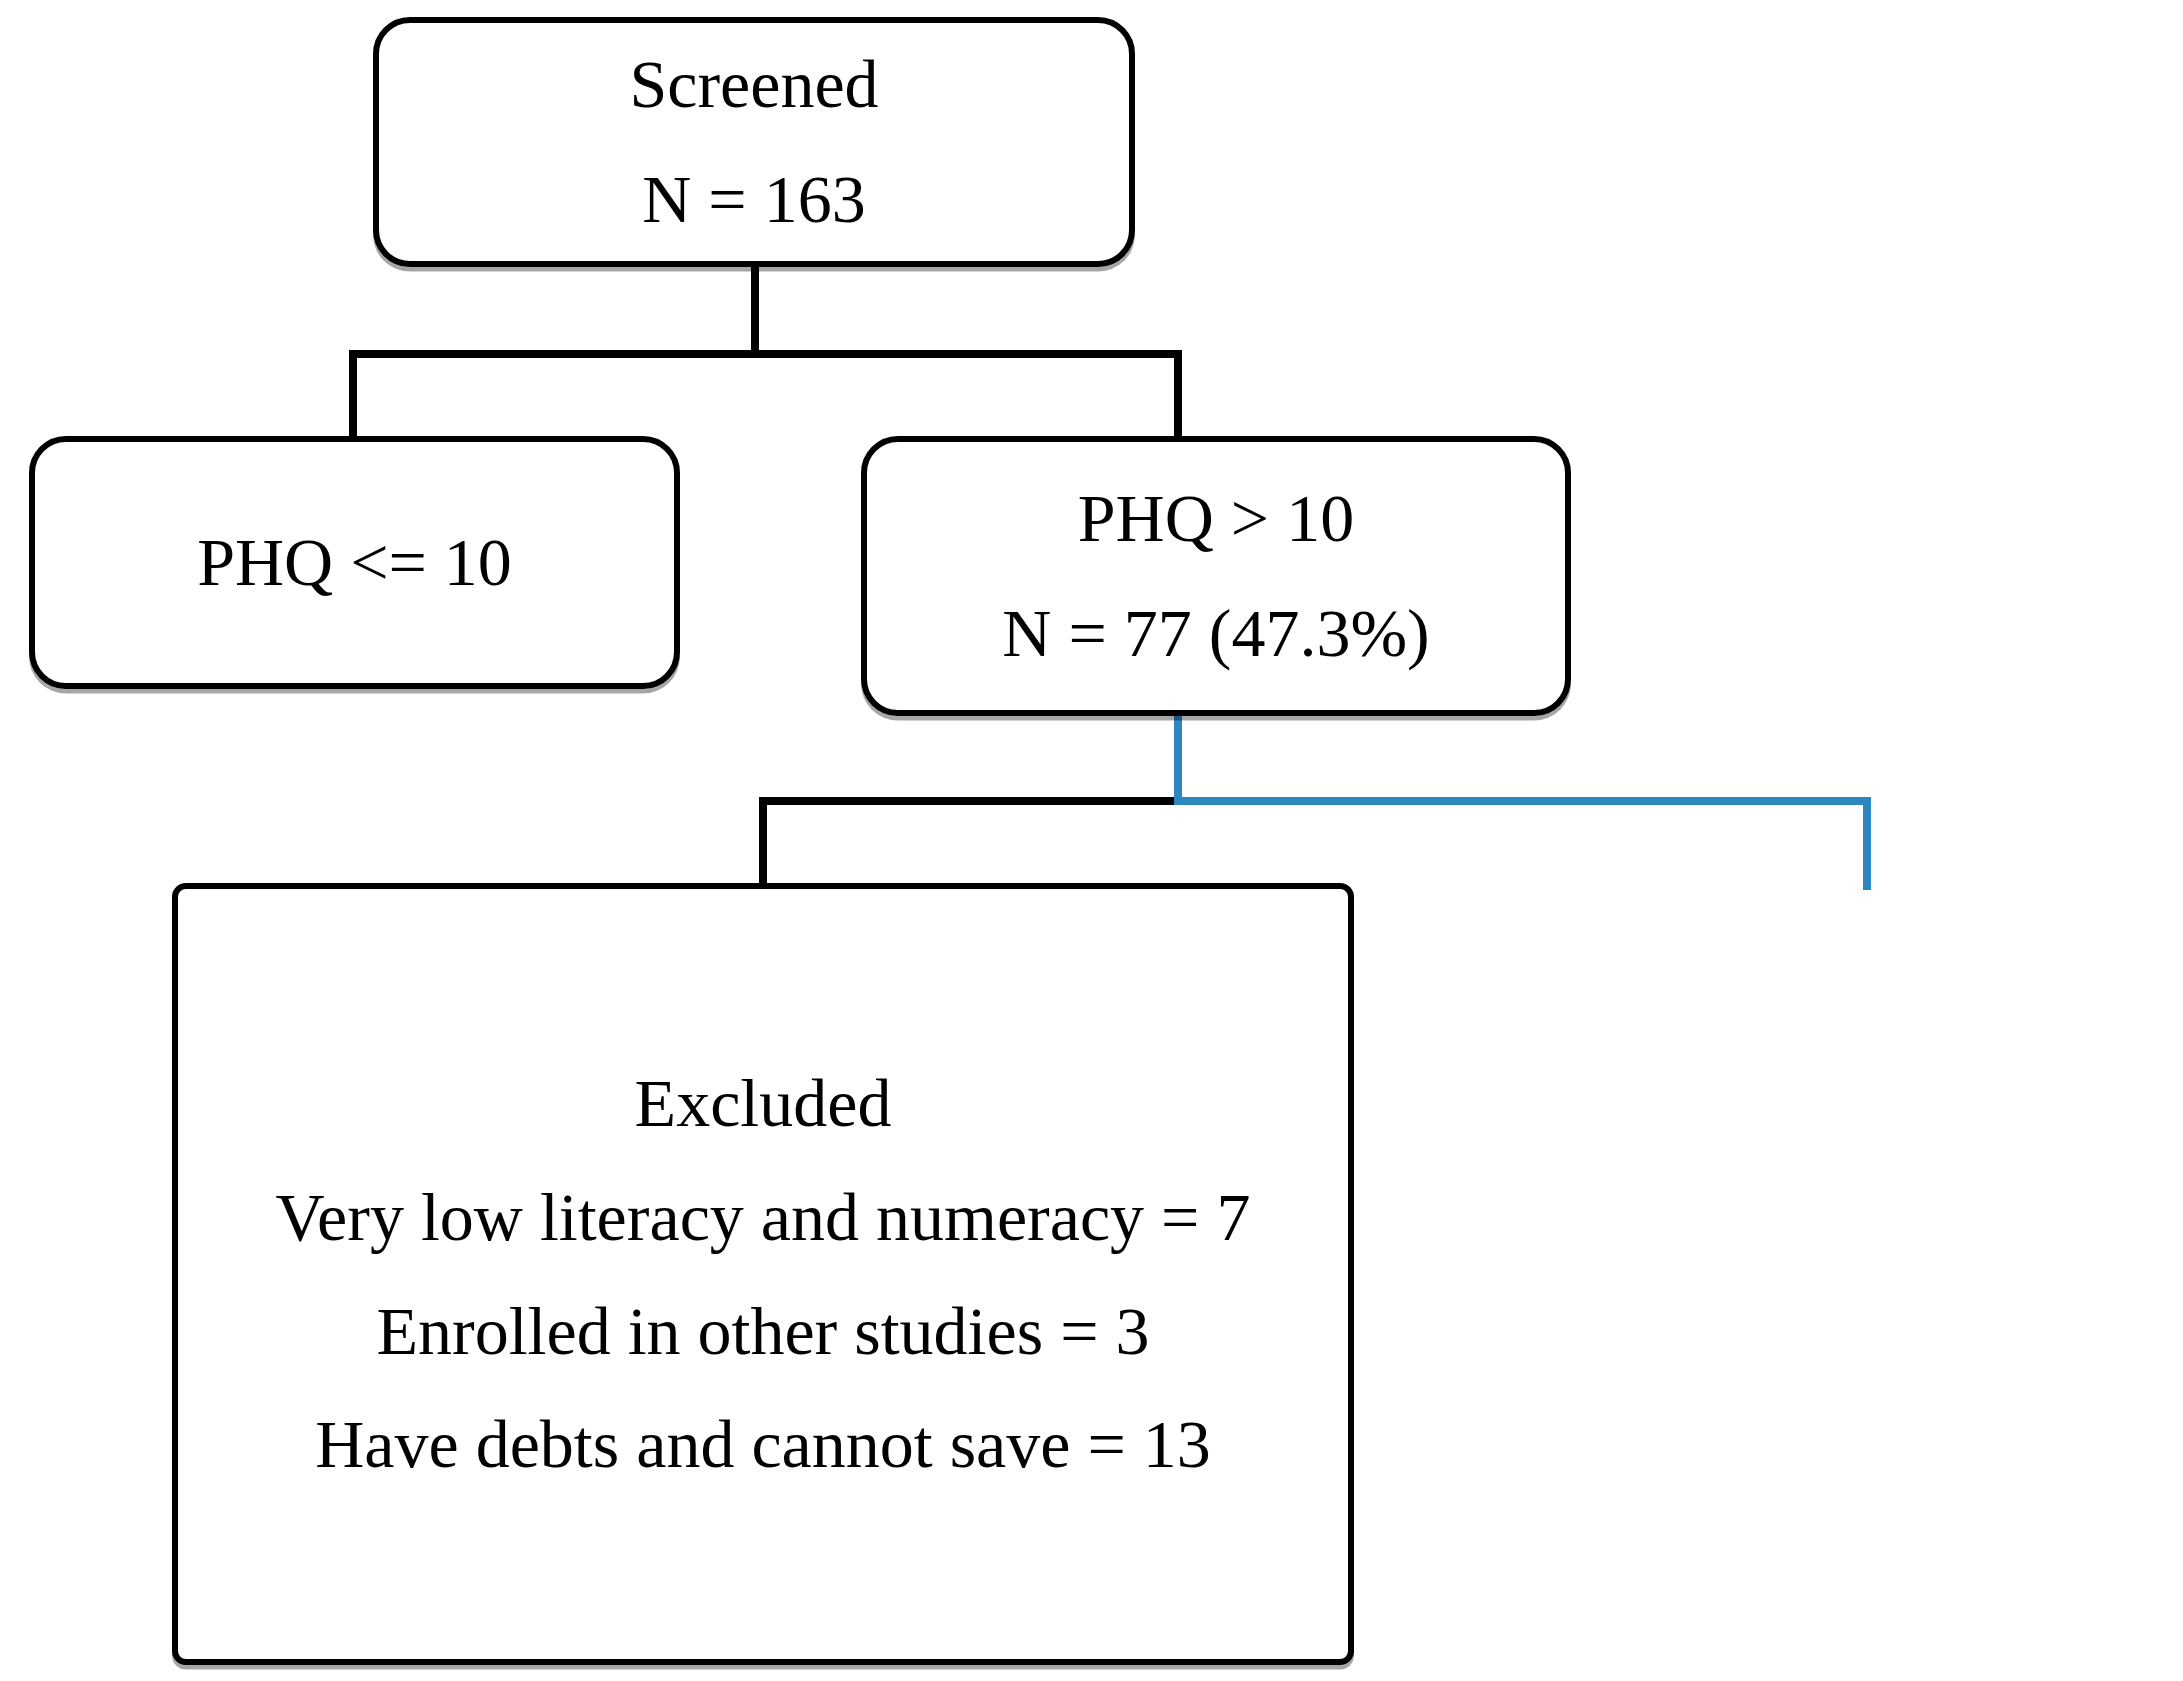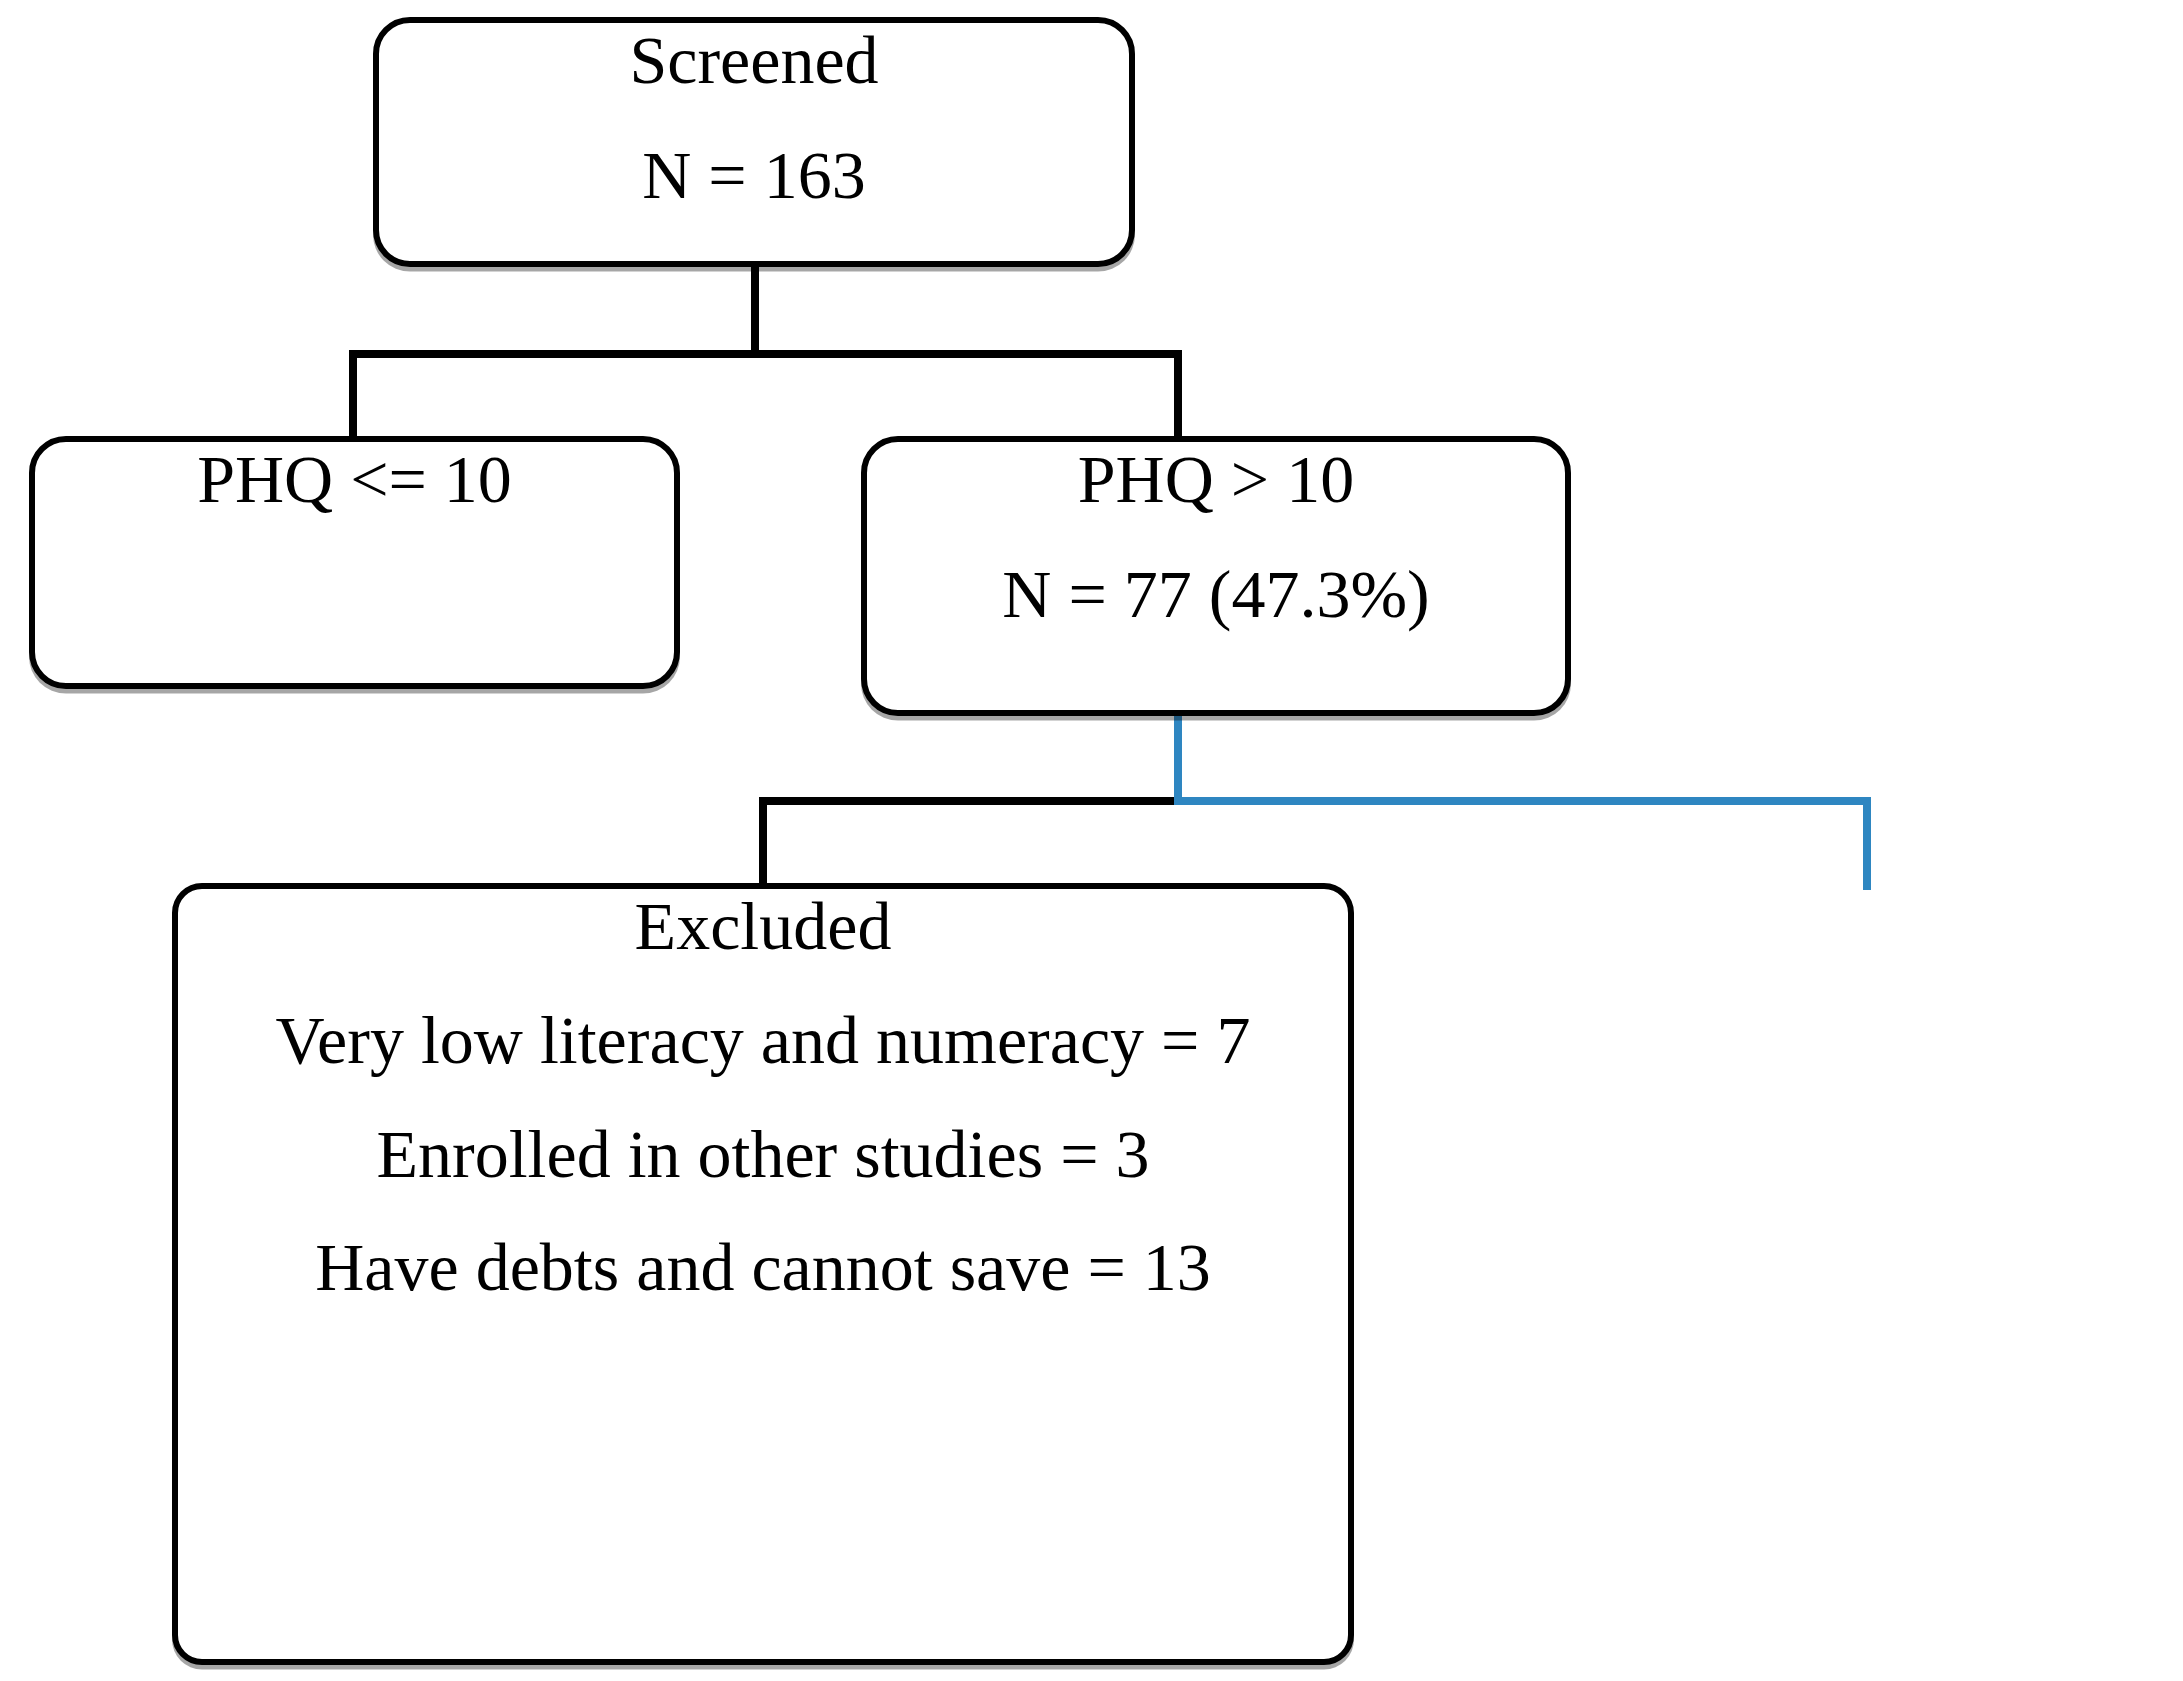--- a/index.html
+++ b/index.html
@@ -18,32 +18,33 @@
   }
   .box {
     position: absolute;
     box-sizing: border-box;
     background: #ffffff;
     border: 6.2px solid #000000;
     border-radius: 37px;
     display: flex;
     flex-direction: column;
     align-items: center;
+    justify-content: center;
     text-align: center;
     font-size: 68px;
     line-height: 1.1;
     gap: 40px;
     box-shadow: 0 4.6px 0 rgba(0,0,0,0.35);
   }
   .box .line { white-space: nowrap; }
 
   #box-screened { left: 373px;  top: 17px;   width: 762px;  height: 250px; }
   #box-phq-low  { left: 29px;   top: 436px;  width: 651px;  height: 253px; }
   #box-phq-high { left: 861px; top: 436px;  width: 710px;  height: 280px; }
-  #box-excluded { left: 172px;  top: 883px; width: 1182px; height: 782px; border-radius: 30px; gap: 39px; }
+  #box-excluded { left: 172px;  top: 883px; width: 1182px; height: 782px; border-radius: 14px; gap: 39px; }
   #box-enrolled { left: 1564px; top: 883px; width: 607px;  height: 283px; }
 
   .connector { position: absolute; background: #000000; }
   .connector.blue { background: var(--accent-blue, #2E86C1); }
 
   
   #c-screened-stem   { left: 751px;  top: 263px;  width: 7.7px;  height: 94px; }
   #c-split1-h        { left: 349px;  top: 350px;  width: 833px; height: 7.7px; }
   #c-drop-phq-low    { left: 349px;  top: 350px;  width: 7.7px;  height: 93px; }
   #c-drop-phq-high   { left: 1174px; top: 350px;  width: 7.7px;  height: 93px; }

